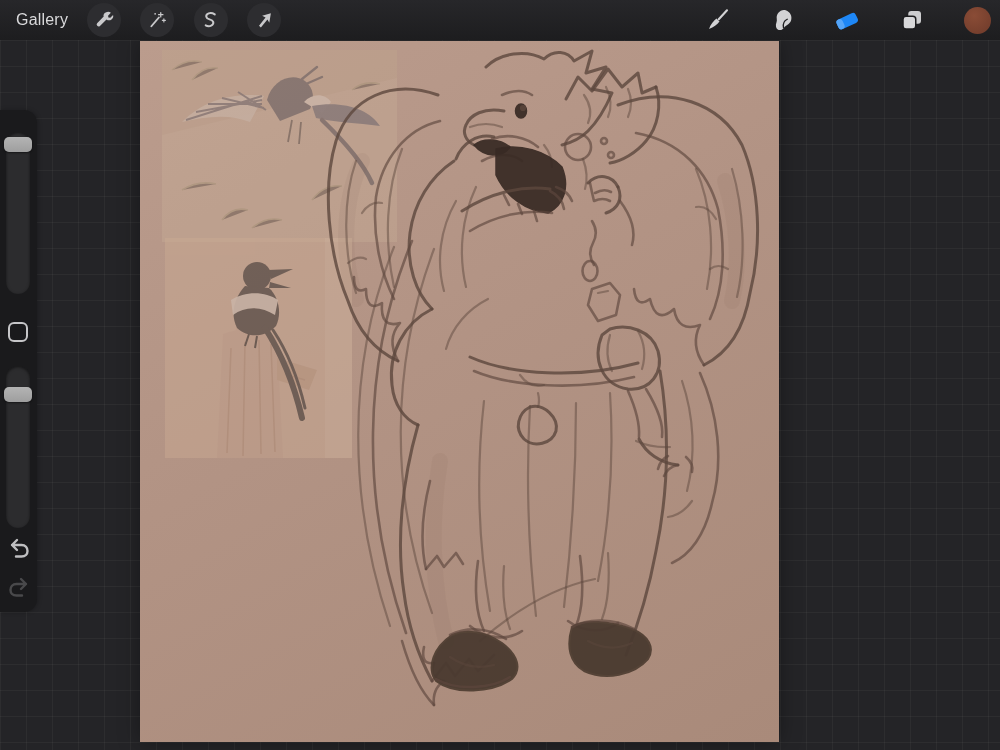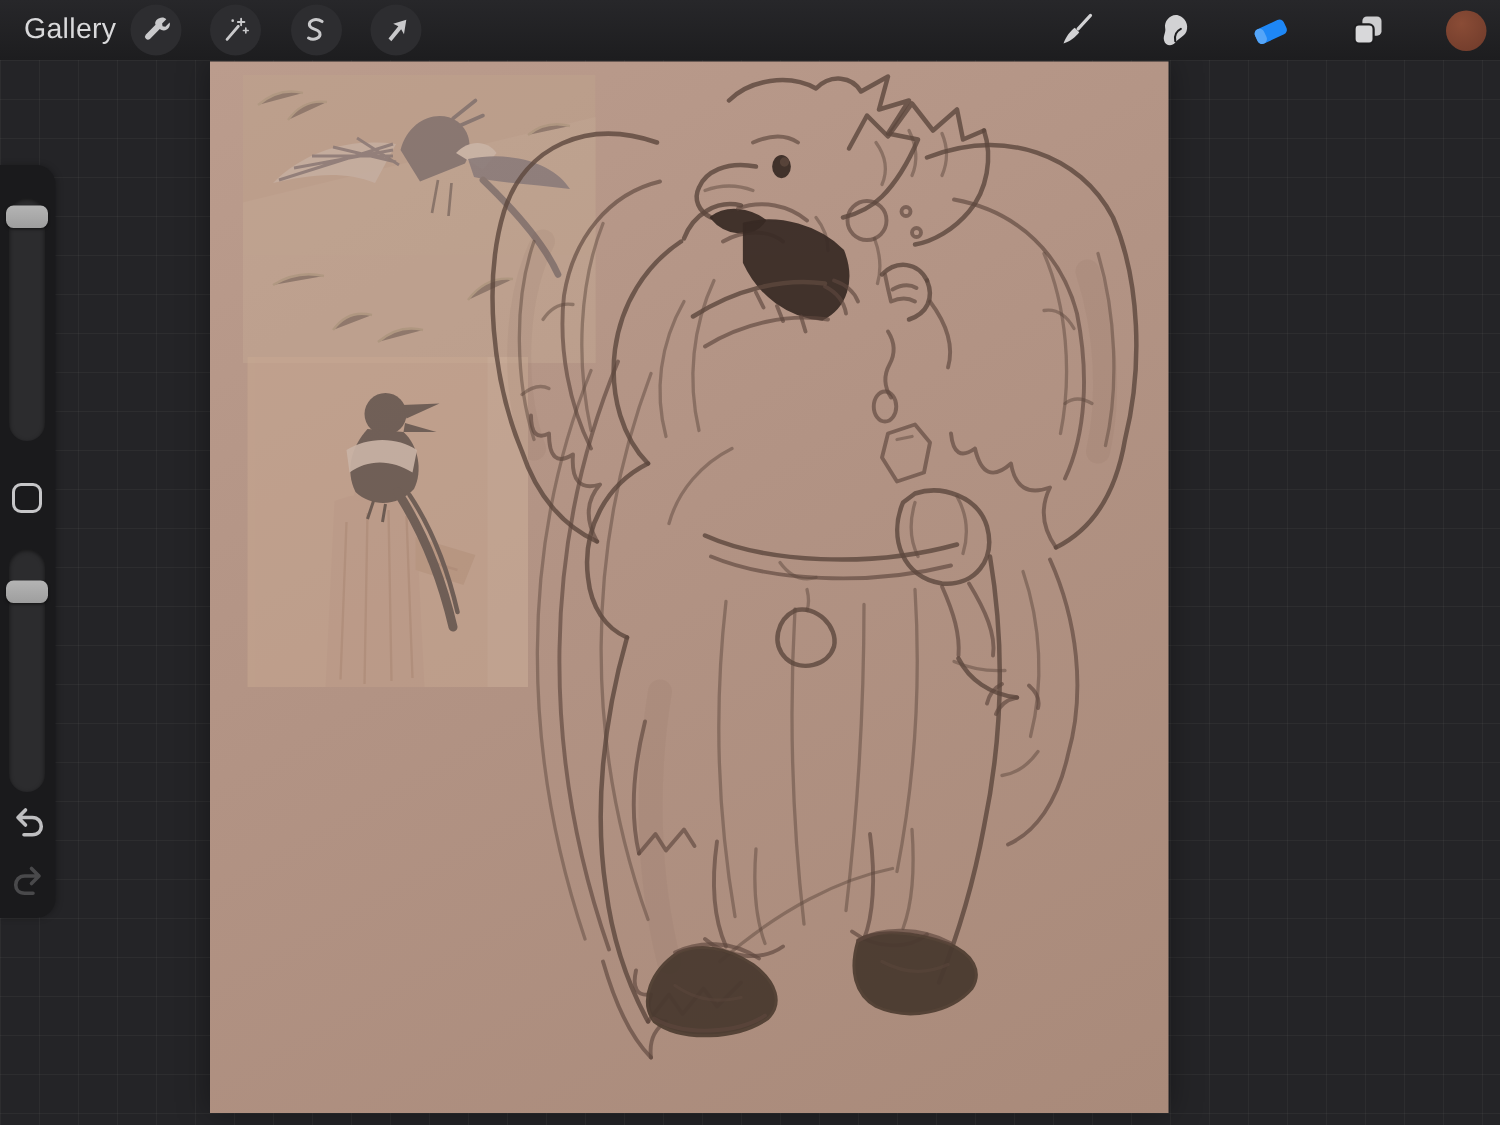--- a/index.html
+++ b/index.html
@@ -12,21 +12,21 @@
     background-color:#242427;
     background-image:
       linear-gradient(rgba(255,255,255,.04) 1px, transparent 1px),
       linear-gradient(90deg, rgba(255,255,255,.04) 1px, transparent 1px);
     background-size:26px 26px; }
 
   
   .toolbar { position:absolute; left:0; top:0; width:1000px; height:40px;
     background:linear-gradient(#27272a,#1d1d1f); z-index:30; }
   .gallery { position:absolute; left:16px; top:0; height:40px; line-height:40px;
-    color:#d9d9db; font-size:19px; letter-spacing:.2px; cursor:default; }
+    color:#d9d9db; font-size:16px; letter-spacing:.2px; cursor:default; }
   .tbtn { position:absolute; top:3px; width:34px; height:34px; border-radius:50%;
     background:#2d2d30; display:flex; align-items:center; justify-content:center; }
   .tbtn svg, .ticon svg { display:block; }
   .ticon { position:absolute; top:4px; width:32px; height:32px;
     display:flex; align-items:center; justify-content:center; }
   .swatch { position:absolute; top:7px; width:27px; height:27px; border-radius:50%; }
 
   
   .sidepanel { position:absolute; left:0; top:110px; width:37px; height:502px;
     background:#1a1a1c; border-radius:0 13px 13px 0; z-index:20;

